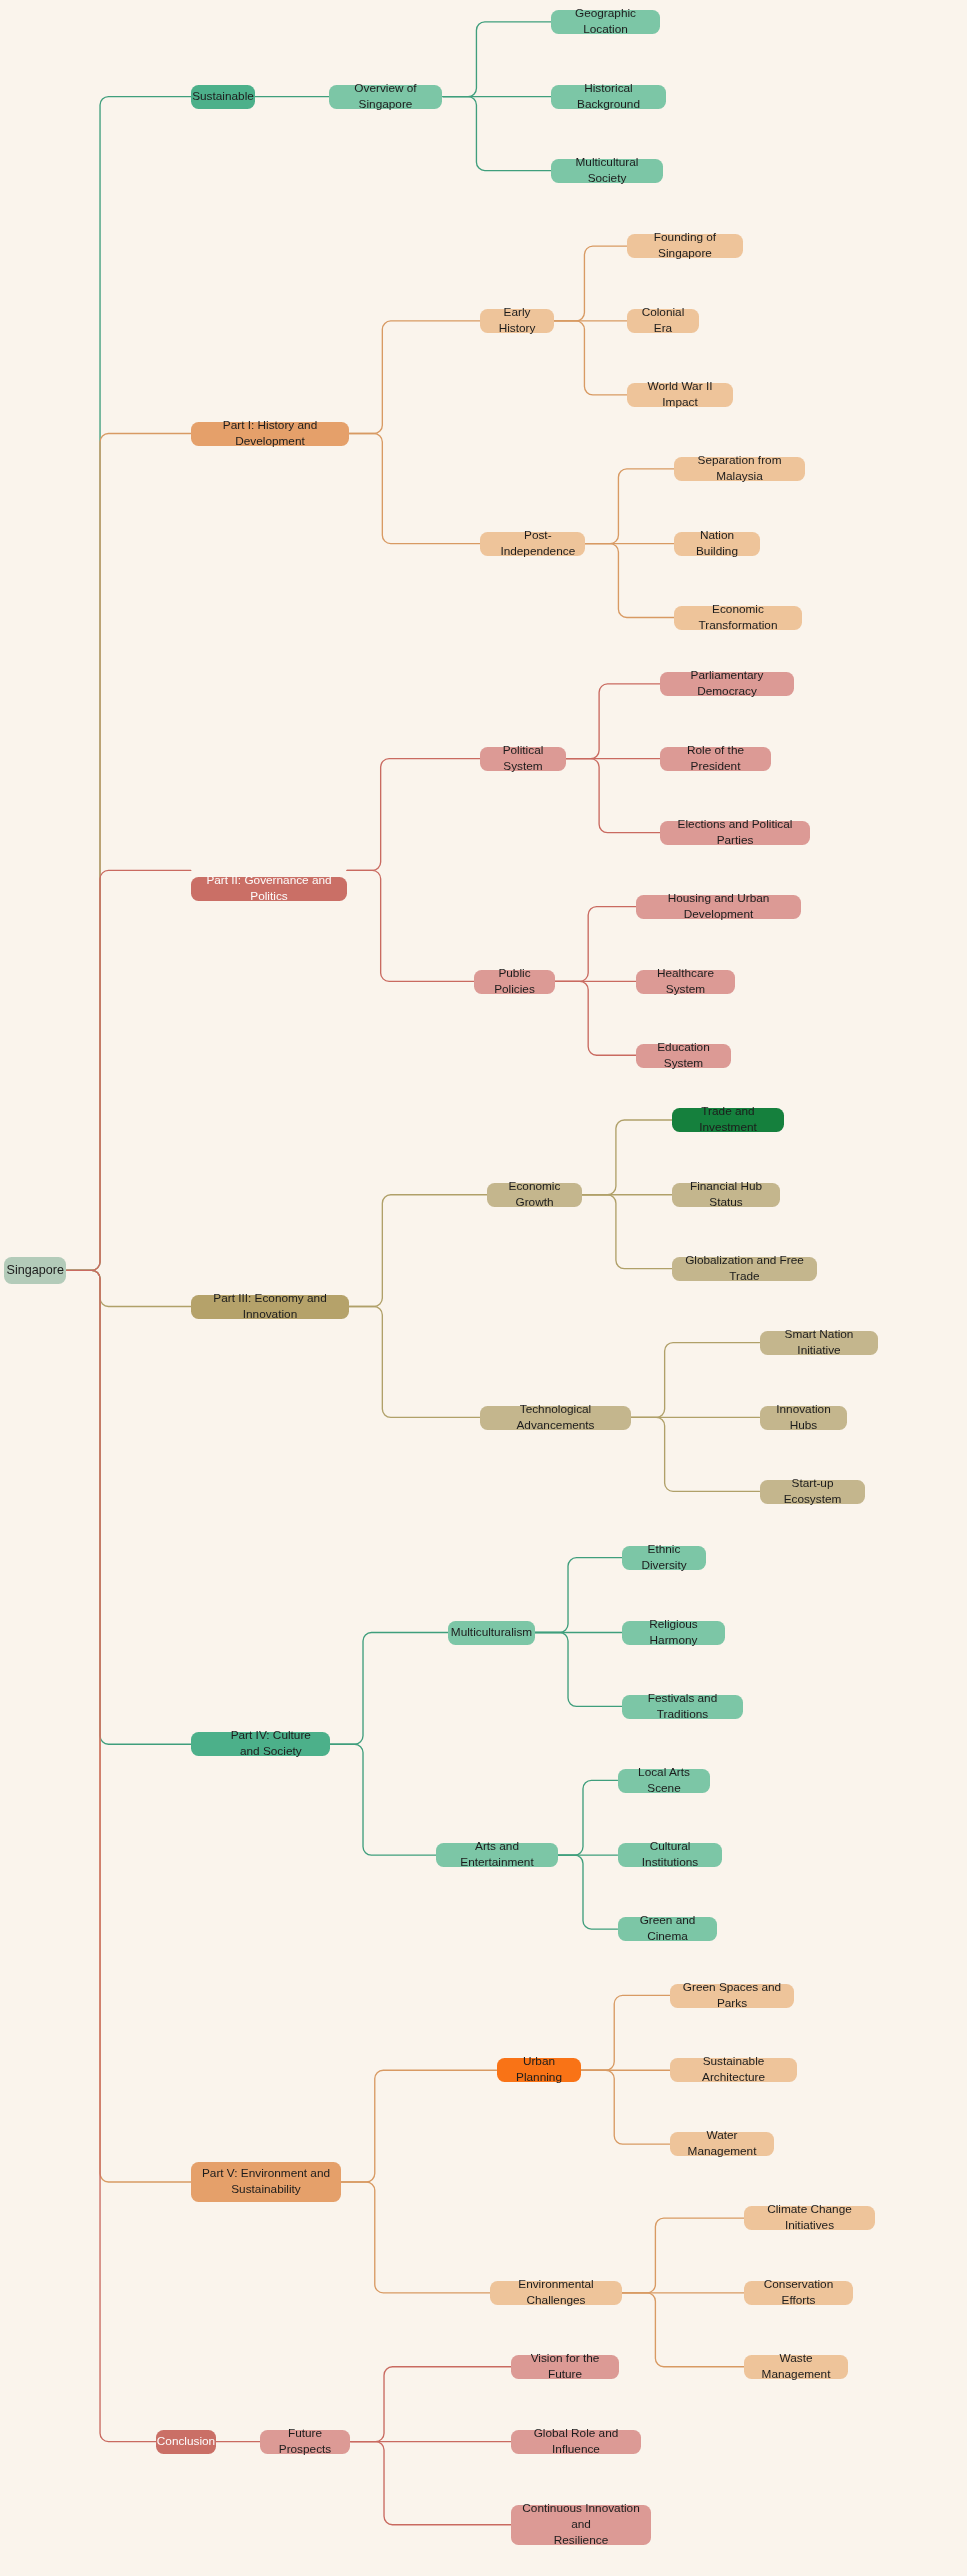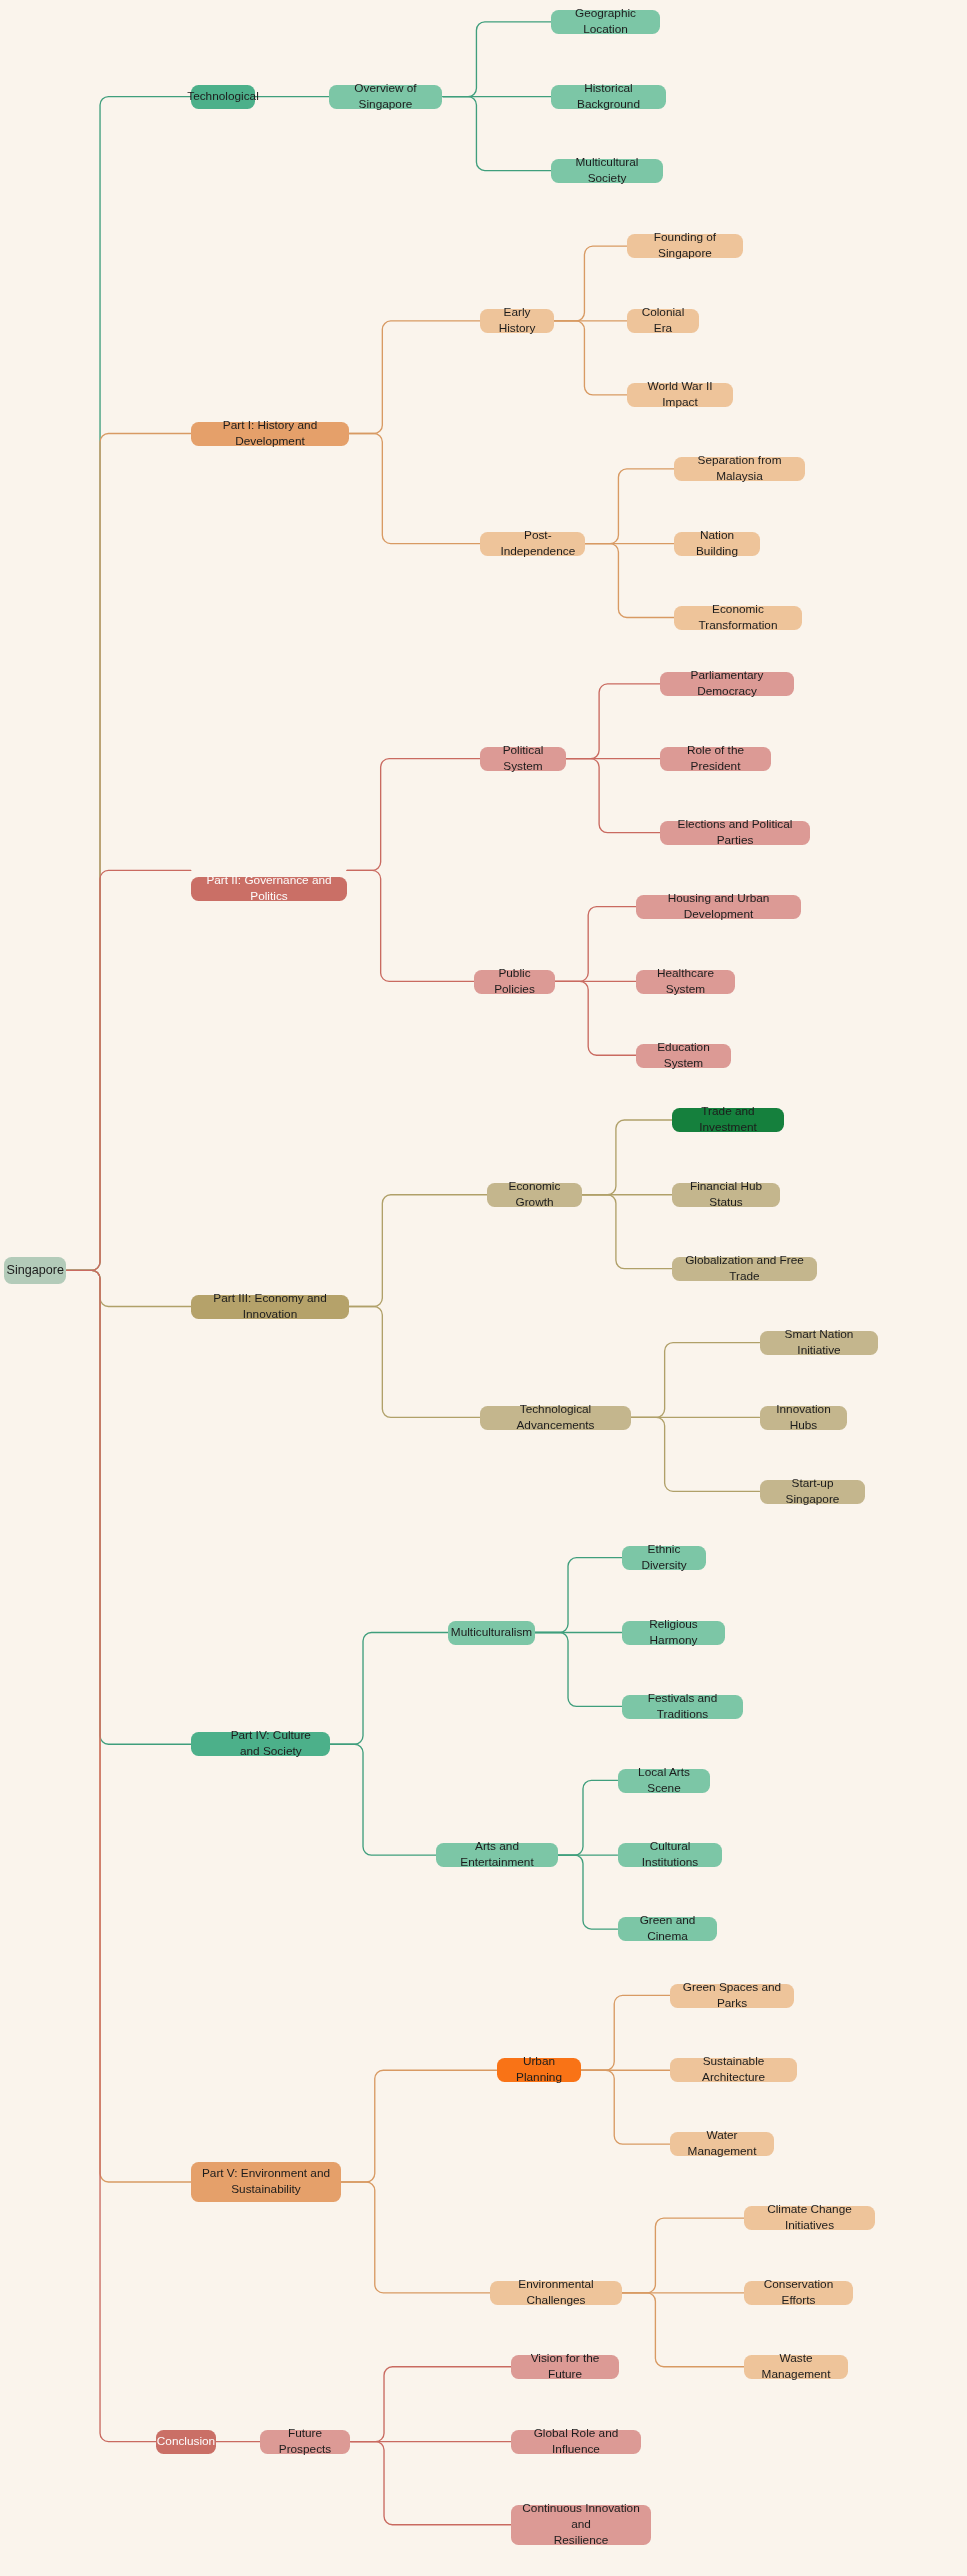--- a/index.html
+++ b/index.html
@@ -97,21 +97,21 @@
       <path d="M740,2729 L886,2729" stroke="#d89a63" stroke-width="1.6" fill="none" stroke-linecap="round"></path>
       <path d="M740,2729 L770,2729 A10,10 0 0 1 780,2739 L780,2807 A10,10 0 0 0 790,2817 L886,2817" stroke="#d89a63" stroke-width="1.6" fill="none" stroke-linecap="round"></path>
       <path d="M79,1512 L109,1512 A10,10 0 0 1 119,1522 L119,2896 A10,10 0 0 0 129,2906 L186,2906" stroke="#c96a60" stroke-width="1.6" fill="none" stroke-linecap="round"></path>
       <path d="M257,2906 L310,2906" stroke="#c96a60" stroke-width="1.6" fill="none" stroke-linecap="round"></path>
       <path d="M417,2906 L447,2906 A10,10 0 0 0 457,2896 L457,2827 A10,10 0 0 1 467,2817 L608,2817" stroke="#c96a60" stroke-width="1.6" fill="none" stroke-linecap="round"></path>
       <path d="M417,2906 L608,2906" stroke="#c96a60" stroke-width="1.6" fill="none" stroke-linecap="round"></path>
       <path d="M417,2906 L447,2906 A10,10 0 0 1 457,2916 L457,2995 A10,10 0 0 0 467,3005 L608,3005" stroke="#c96a60" stroke-width="1.6" fill="none" stroke-linecap="round"></path>
     </svg>
   <div id="nodes-layer">
       <div class="node lvl-root" style="left: 4.2px; top: 1257px; width: 62px; height: 27px; background: rgb(179, 203, 185);">Singapore</div>
-      <div class="node lvl-1" style="left: 191px; top: 85px; width: 64px; height: 23.5px; background: rgb(76, 176, 138);">Technological</div>
+      <div class="node lvl-1" style="left: 191px; top: 85px; width: 64px; height: 23.5px; background: rgb(76, 176, 138);">Sustainable</div>
       <div class="node lvl-2" style="left: 329px; top: 85px; width: 113px; height: 23.5px; background: rgb(124, 198, 166);">Overview of Singapore</div>
       <div class="node lvl-3" style="left: 551px; top: 10px; width: 109px; height: 23.5px; background: rgb(124, 198, 166);">Geographic Location</div>
       <div class="node lvl-3" style="left: 551px; top: 85px; width: 115px; height: 23.5px; background: rgb(124, 198, 166);">Historical Background</div>
       <div class="node lvl-3" style="left: 551px; top: 159px; width: 112px; height: 23.5px; background: rgb(124, 198, 166);">Multicultural Society</div>
       <div class="node lvl-1" style="left: 191px; top: 422px; width: 158px; height: 23.5px; background: rgb(229, 160, 106);">Part I: History and Development</div>
       <div class="node lvl-2" style="left: 480px; top: 309px; width: 74px; height: 23.5px; background: rgb(238, 196, 154);">Early History</div>
       <div class="node lvl-3" style="left: 627px; top: 234px; width: 116px; height: 23.5px; background: rgb(238, 196, 154);">Founding of Singapore</div>
       <div class="node lvl-3" style="left: 627px; top: 309px; width: 72px; height: 23.5px; background: rgb(238, 196, 154);">Colonial Era</div>
       <div class="node lvl-3" style="left: 627px; top: 383px; width: 106px; height: 23.5px; background: rgb(238, 196, 154);">World War II Impact</div>
       <div class="node lvl-2" style="left: 480px; top: 532px; width: 105px; height: 23.5px; background: rgb(238, 196, 154); padding-left: 19px;">Post-Independence</div>
@@ -128,21 +128,21 @@
       <div class="node lvl-3" style="left: 636px; top: 970px; width: 99px; height: 23.5px; background: rgb(220, 154, 149);">Healthcare System</div>
       <div class="node lvl-3" style="left: 636px; top: 1044px; width: 95px; height: 23.5px; background: rgb(220, 154, 149);">Education System</div>
       <div class="node lvl-1" style="left: 191px; top: 1295px; width: 158px; height: 23.5px; background: rgb(181, 162, 106);">Part III: Economy and Innovation</div>
       <div class="node lvl-2" style="left: 487px; top: 1183px; width: 95px; height: 23.5px; background: rgb(196, 182, 141);">Economic Growth</div>
       <div class="node lvl-3" style="left: 672px; top: 1108px; width: 112px; height: 23.5px; background: #15803d;">Trade and Investment</div>
       <div class="node lvl-3" style="left: 672px; top: 1183px; width: 108px; height: 23.5px; background: rgb(196, 182, 141);">Financial Hub Status</div>
       <div class="node lvl-3" style="left: 672px; top: 1257px; width: 145px; height: 23.5px; background: rgb(196, 182, 141);">Globalization and Free Trade</div>
       <div class="node lvl-2" style="left: 480px; top: 1406px; width: 151px; height: 23.5px; background: rgb(196, 182, 141);">Technological Advancements</div>
       <div class="node lvl-3" style="left: 760px; top: 1331px; width: 118px; height: 23.5px; background: rgb(196, 182, 141);">Smart Nation Initiative</div>
       <div class="node lvl-3" style="left: 760px; top: 1406px; width: 87px; height: 23.5px; background: rgb(196, 182, 141);">Innovation Hubs</div>
-      <div class="node lvl-3" style="left: 760px; top: 1480px; width: 105px; height: 23.5px; background: rgb(196, 182, 141);">Start-up Singapore</div>
+      <div class="node lvl-3" style="left: 760px; top: 1480px; width: 105px; height: 23.5px; background: rgb(196, 182, 141);">Start-up Ecosystem</div>
       <div class="node lvl-1" style="left: 191px; top: 1732px; width: 139px; height: 23.5px; background: rgb(76, 176, 138); padding-left: 29px;">Part IV: Culture and Society</div>
       <div class="node lvl-2" style="left: 448px; top: 1621px; width: 87px; height: 23.5px; background: rgb(124, 198, 166);">Multiculturalism</div>
       <div class="node lvl-3" style="left: 622px; top: 1546px; width: 84px; height: 23.5px; background: rgb(124, 198, 166);">Ethnic Diversity</div>
       <div class="node lvl-3" style="left: 622px; top: 1621px; width: 103px; height: 23.5px; background: rgb(124, 198, 166);">Religious Harmony</div>
       <div class="node lvl-3" style="left: 622px; top: 1695px; width: 121px; height: 23.5px; background: rgb(124, 198, 166);">Festivals and Traditions</div>
       <div class="node lvl-2" style="left: 436px; top: 1843px; width: 122px; height: 23.5px; background: rgb(124, 198, 166);">Arts and Entertainment</div>
       <div class="node lvl-3" style="left: 618px; top: 1769px; width: 92px; height: 23.5px; background: rgb(124, 198, 166);">Local Arts Scene</div>
       <div class="node lvl-3" style="left: 618px; top: 1843px; width: 104px; height: 23.5px; background: rgb(124, 198, 166);">Cultural Institutions</div>
       <div class="node lvl-3" style="left: 618px; top: 1917px; width: 99px; height: 23.5px; background: rgb(124, 198, 166);">Green and Cinema</div>
       <div class="node lvl-1" style="left: 191px; top: 2162px; width: 150px; height: 40px; background: rgb(229, 160, 106);">Part V: Environment and

